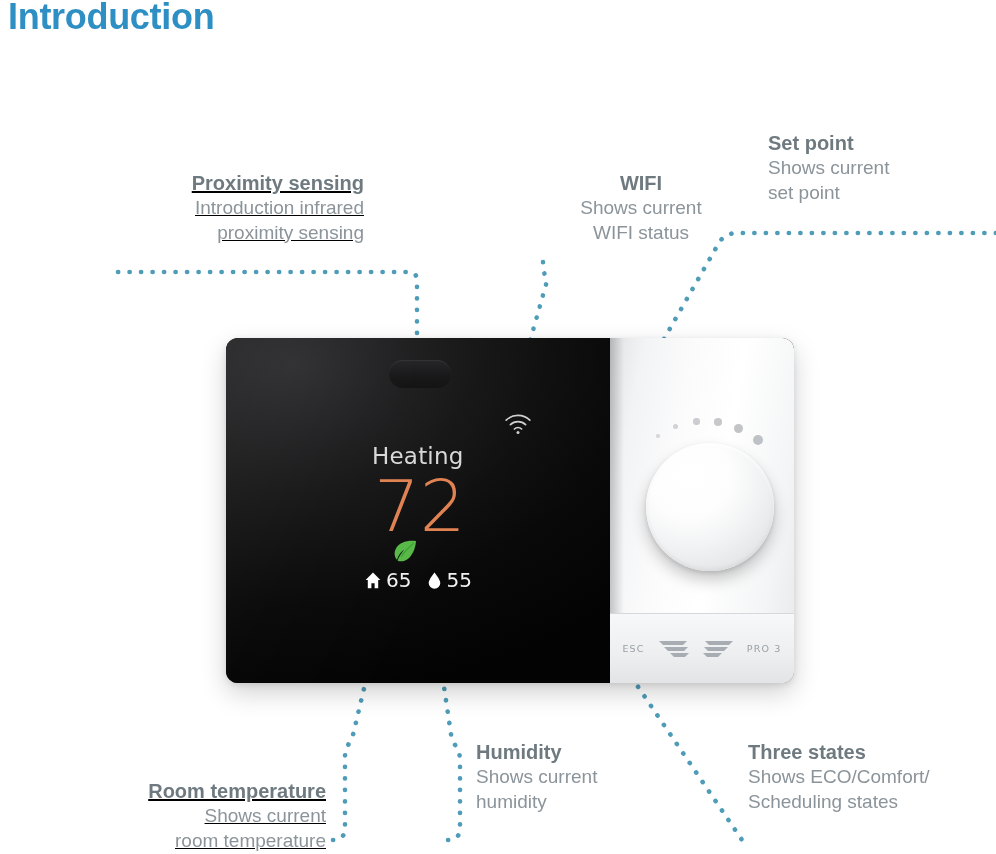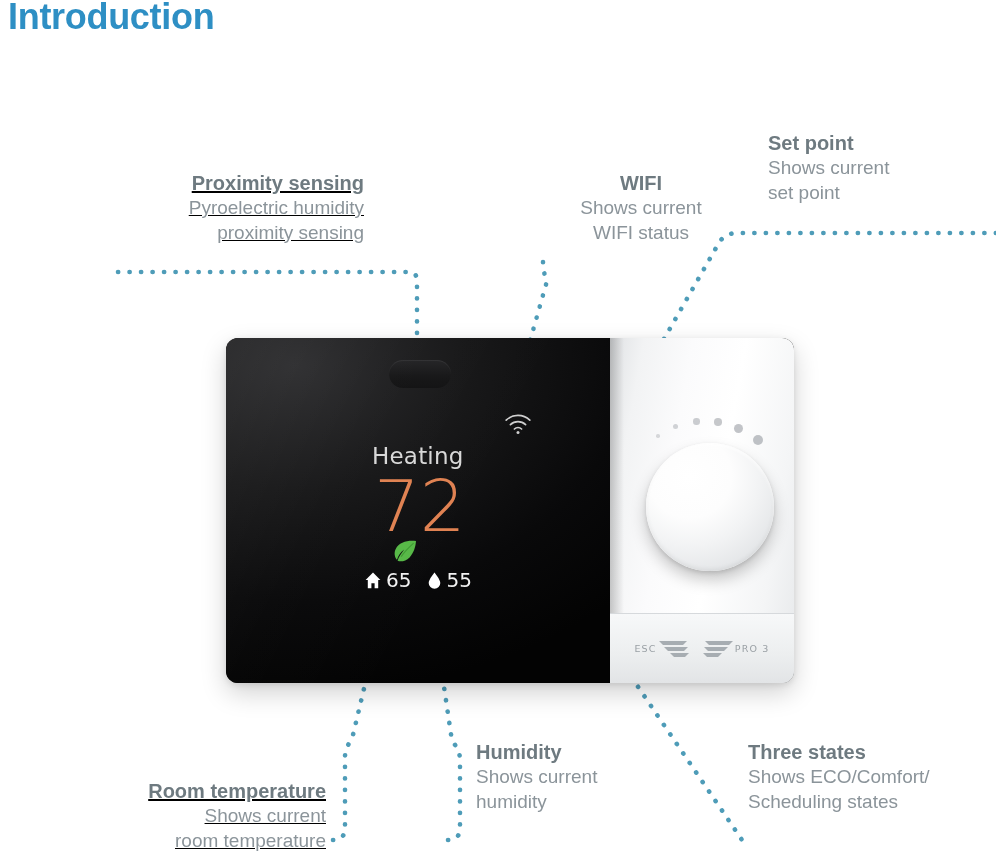--- a/index.html
+++ b/index.html
@@ -117,21 +117,21 @@
   #kd1 { left: 63px; top: 86px; width:5px;  height:5px;  opacity:.65; }
   #kd2 { left: 83px; top: 80px; width:6.5px;height:6.5px; opacity:.75; }
   #kd3 { left:104px; top: 80px; width:7.5px;height:7.5px; opacity:.82; }
   #kd4 { left:124px; top: 86px; width:9px;  height:9px;  opacity:.88; }
   #kd5 { left:143px; top: 97px; width:10px; height:10px; opacity:.92; }
 
   #brand-strip {
     position:absolute; left:0; bottom:0; width:184px; height:70px;
     border-top:1px solid #d6d9dc;
     background:linear-gradient(180deg,#f7f8f9 0%,#eceeef 60%,#e2e4e6 100%);
-    display:flex; align-items:center; justify-content:center; gap:0;margin-top:40px;
+    display:flex; align-items:center; justify-content:center; gap:12px;margin-top:40px;
   }
   .brand-txt {
     font-size:9.5px; color:#9aa0a5; letter-spacing:1.2px;
     font-family:"DejaVu Sans", sans-serif;
   }
   #wings-logo { width:78px; height:26px; }
 </style>
 </head>
 <body>
 
@@ -149,21 +149,21 @@
 
     <path class="wire" d="M333 840 Q343 840 345 831 V757 Q345 748 352 739 L387 592"></path>
 
     <path class="wire" d="M448 840 Q458 840 460 831 V760 Q460 750 452 741 L430 592"></path>
 
     <path class="wire" d="M409 551 H533 Q545 551 552 560 L742 840"></path>
   </svg>
 
   <div class="callout co-prox align-right">
     <div class="c-title">Proximity sensing</div>
-    <div class="c-body">Pyroelectric humidity
+    <div class="c-body">Introduction infrared
 proximity sensing</div>
   </div>
 
   <div class="callout co-wifi align-left">
     <div class="c-title">WIFI</div>
     <div class="c-body">Shows current
 WIFI status</div>
   </div>
 
   <div class="callout co-setpoint align-left">

